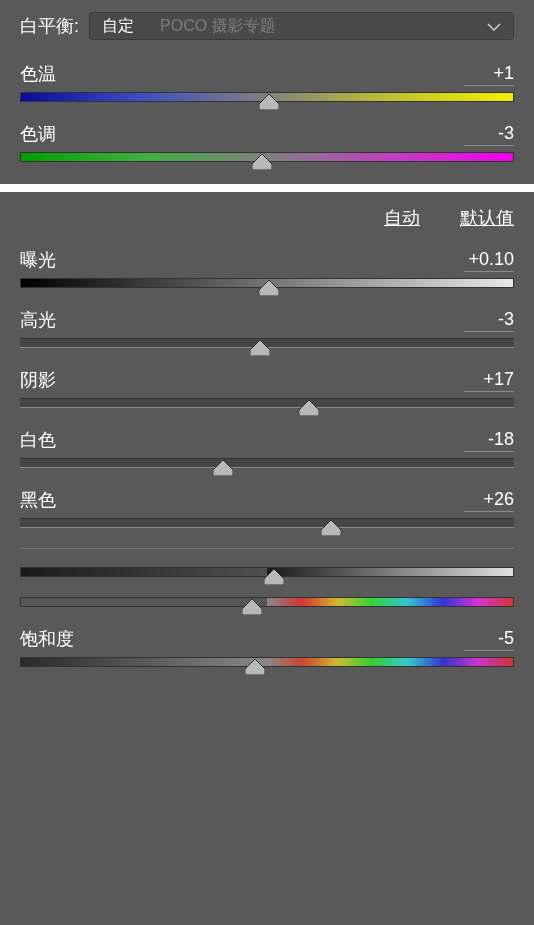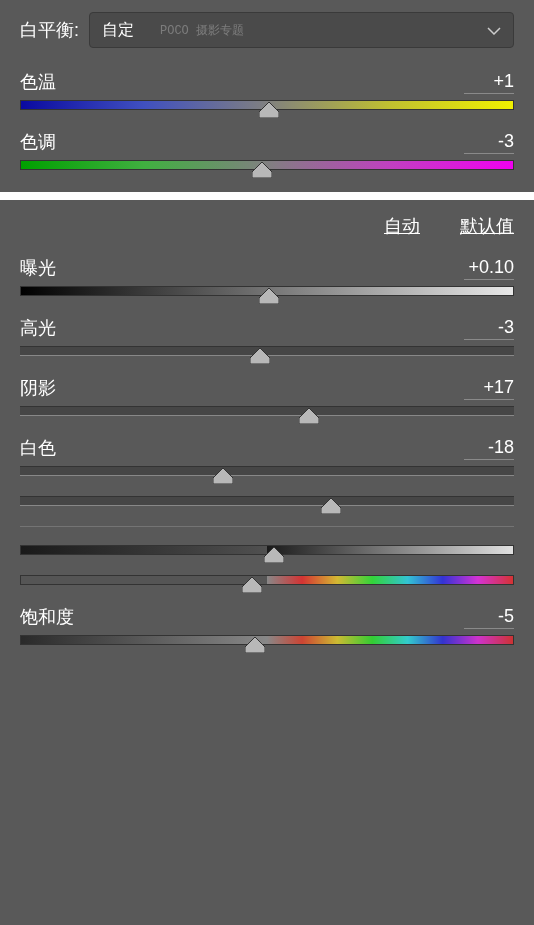--- a/index.html
+++ b/index.html
@@ -26,43 +26,42 @@
     }
     .wb-label {
       font-size: 18px;
       margin-right: 10px;
     }
     .dropdown {
       flex: 1;
       background: #4a4a4a;
       border: 1px solid #3a3a3a;
       border-radius: 4px;
-      height: 36px;
+      height: 28px;
       display: flex;
       align-items: center;
       padding: 0 12px;
       position: relative;
     }
     .dropdown-selected {
       font-size: 16px;
       color: #fff;
     }
     .dropdown-chevron {
       position: absolute;
       right: 12px;
       top: 50%;
       transform: translateY(-50%);
     }
     .watermark {
       position: absolute;
       left: 70px;
       color: rgba(200,200,200,0.4);
-      font-size: 12px;
+      font-size: 16px;
       pointer-events: none;
-      font-family: Liberation Mono, monospace;
     }
     .slider-row {
       margin-bottom: 20px;
     }
     .slider-labels {
       display: flex;
       justify-content: space-between;
       align-items: flex-end;
       margin-bottom: 6px;
     }
@@ -303,20 +302,24 @@
       <div class="track-base grad-gray"></div>
       <div class="thumb" style="left:41%">
         <svg width="20" height="16" viewBox="0 0 20 16">
             <path d="M10 0 L20 10 L20 16 L0 16 L0 10 Z" fill="#b8b8b8" stroke="#333"></path>
           </svg>
       </div>
     </div>
   </div>
 
   <div class="slider-row">
+    <div class="slider-labels">
+      <span class="slider-name">黑色</span>
+      <span class="slider-value">+26</span>
+    </div>
     <div class="slider-track">
       <div class="track-base grad-gray"></div>
       <div class="thumb" style="left:63%">
         <svg width="20" height="16" viewBox="0 0 20 16">
             <path d="M10 0 L20 10 L20 16 L0 16 L0 10 Z" fill="#b8b8b8" stroke="#333"></path>
           </svg>
       </div>
     </div>
   </div>
 

